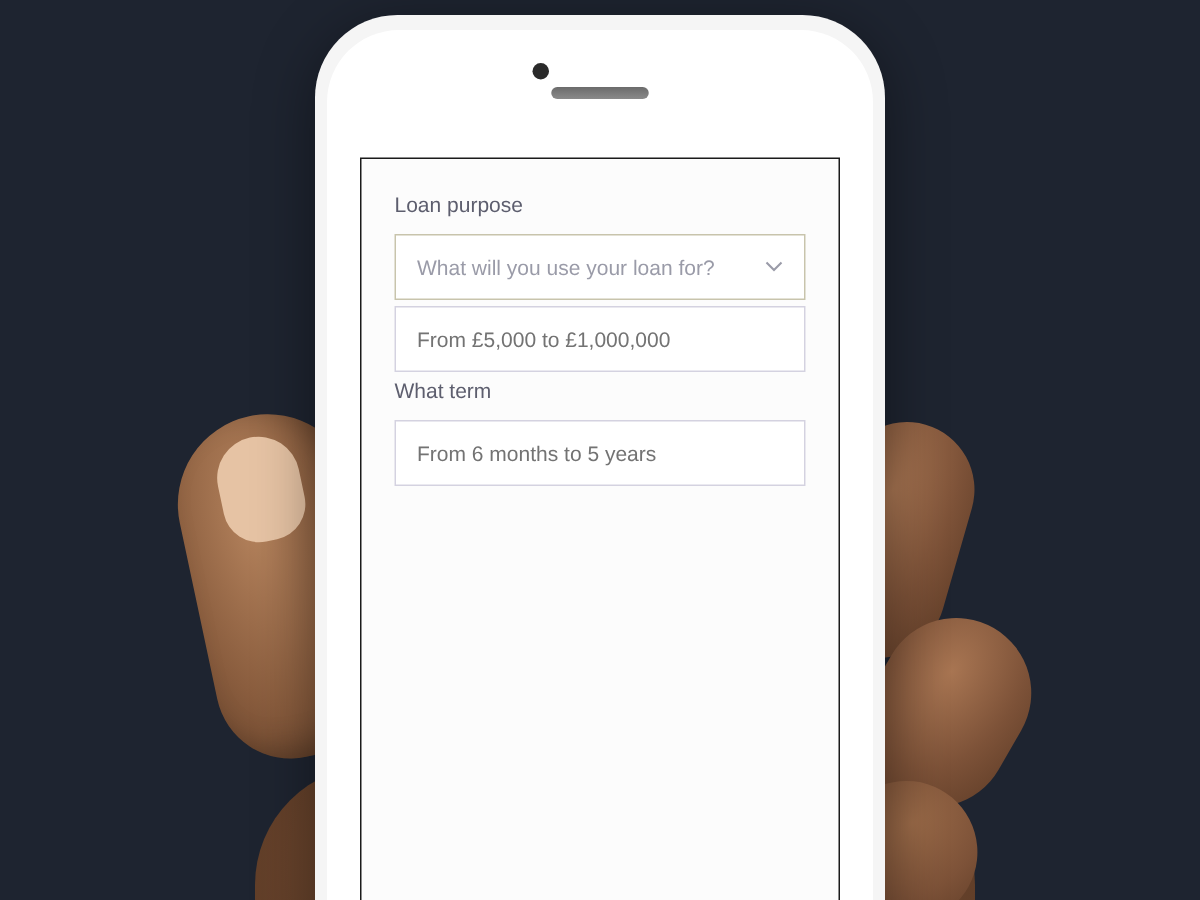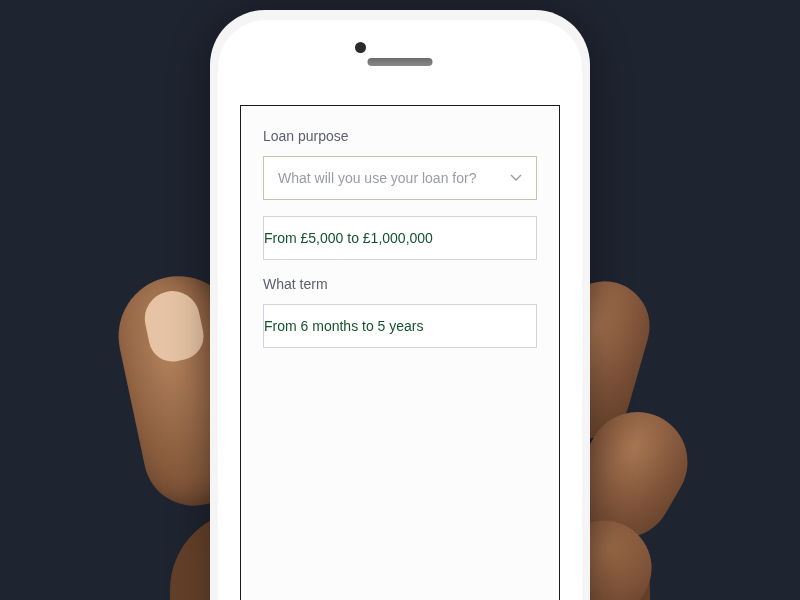--- a/index.html
+++ b/index.html
@@ -48,21 +48,21 @@
     .screen {
       position: absolute;
       left: 22px; right: 22px;
       top: 85px; bottom: 85px;
       background: #fcfcfc;
       border: 1px solid #1a1a1a;
     }
     .form {
       padding: 22px 22px 0 22px;
     }
-    .field-group { margin-bottom: 16px; }
+    .field-group { margin-bottom: 4px; }
     .field-label {
       color: #5d5e6e;
       font-size: 14px;
       margin-bottom: 12px;
       display: block;
     }
     .select {
       display: flex;
       align-items: center;
       justify-content: space-between;
@@ -75,23 +75,23 @@
       color: #9a9ba8;
       font-size: 14px;
       text-align: right;
     }
     .chevron {
       margin-left: 8px;
     }
     .chevron svg { display: block; }
     .input {
       border: 1px solid #d4d2e0;
-      padding: 13px 0;
+      padding: 13px 14px;
       background: #fff;
-      color: #14532d;
+      color: #737373;
       font-size: 14px;
     }
     
     .hand {
       position: absolute;
       left: 110px;
       top: 230px;
       width: 580px;
       height: 420px;
       pointer-events: none;

